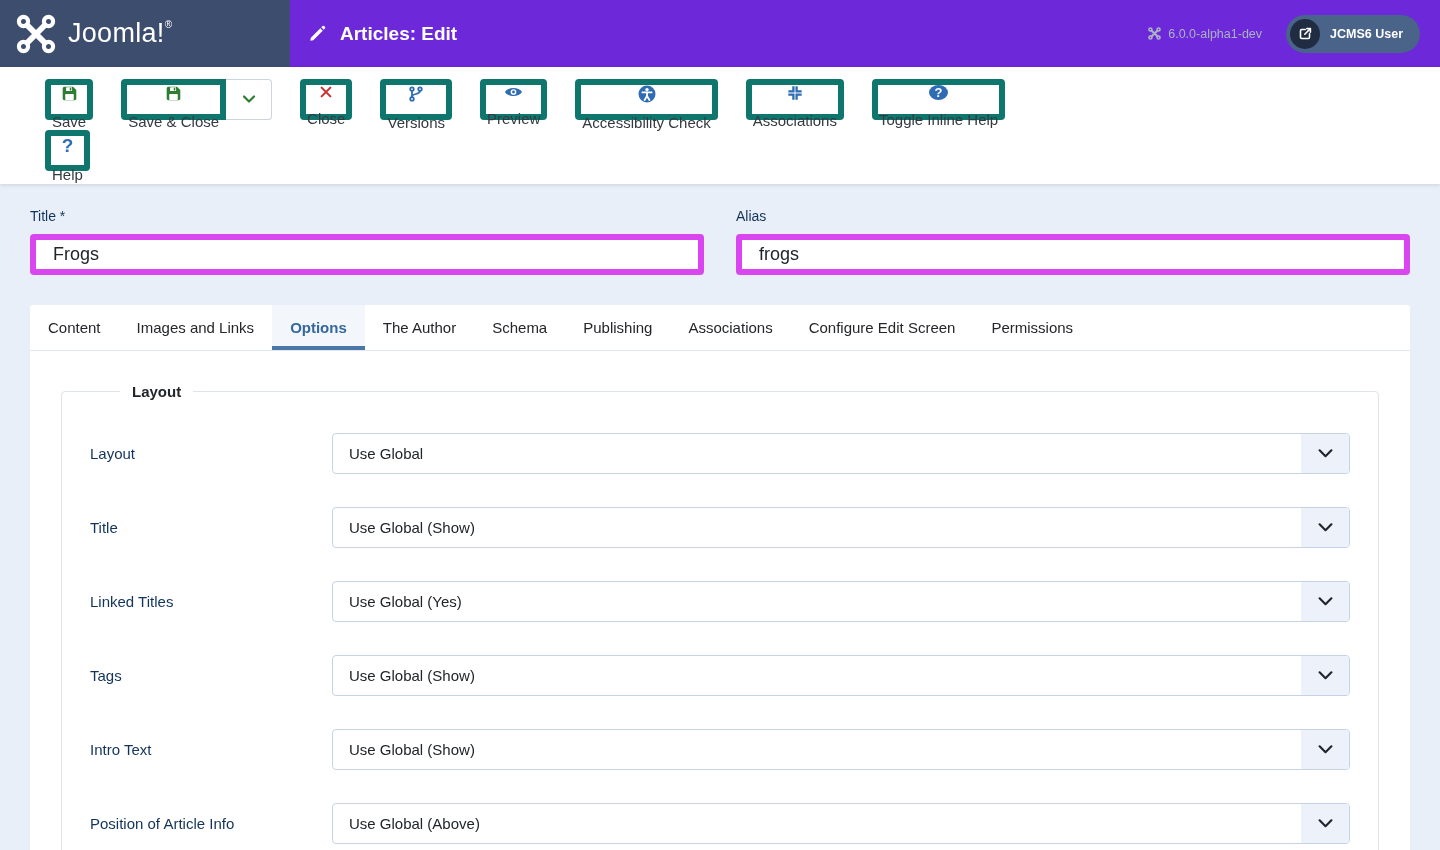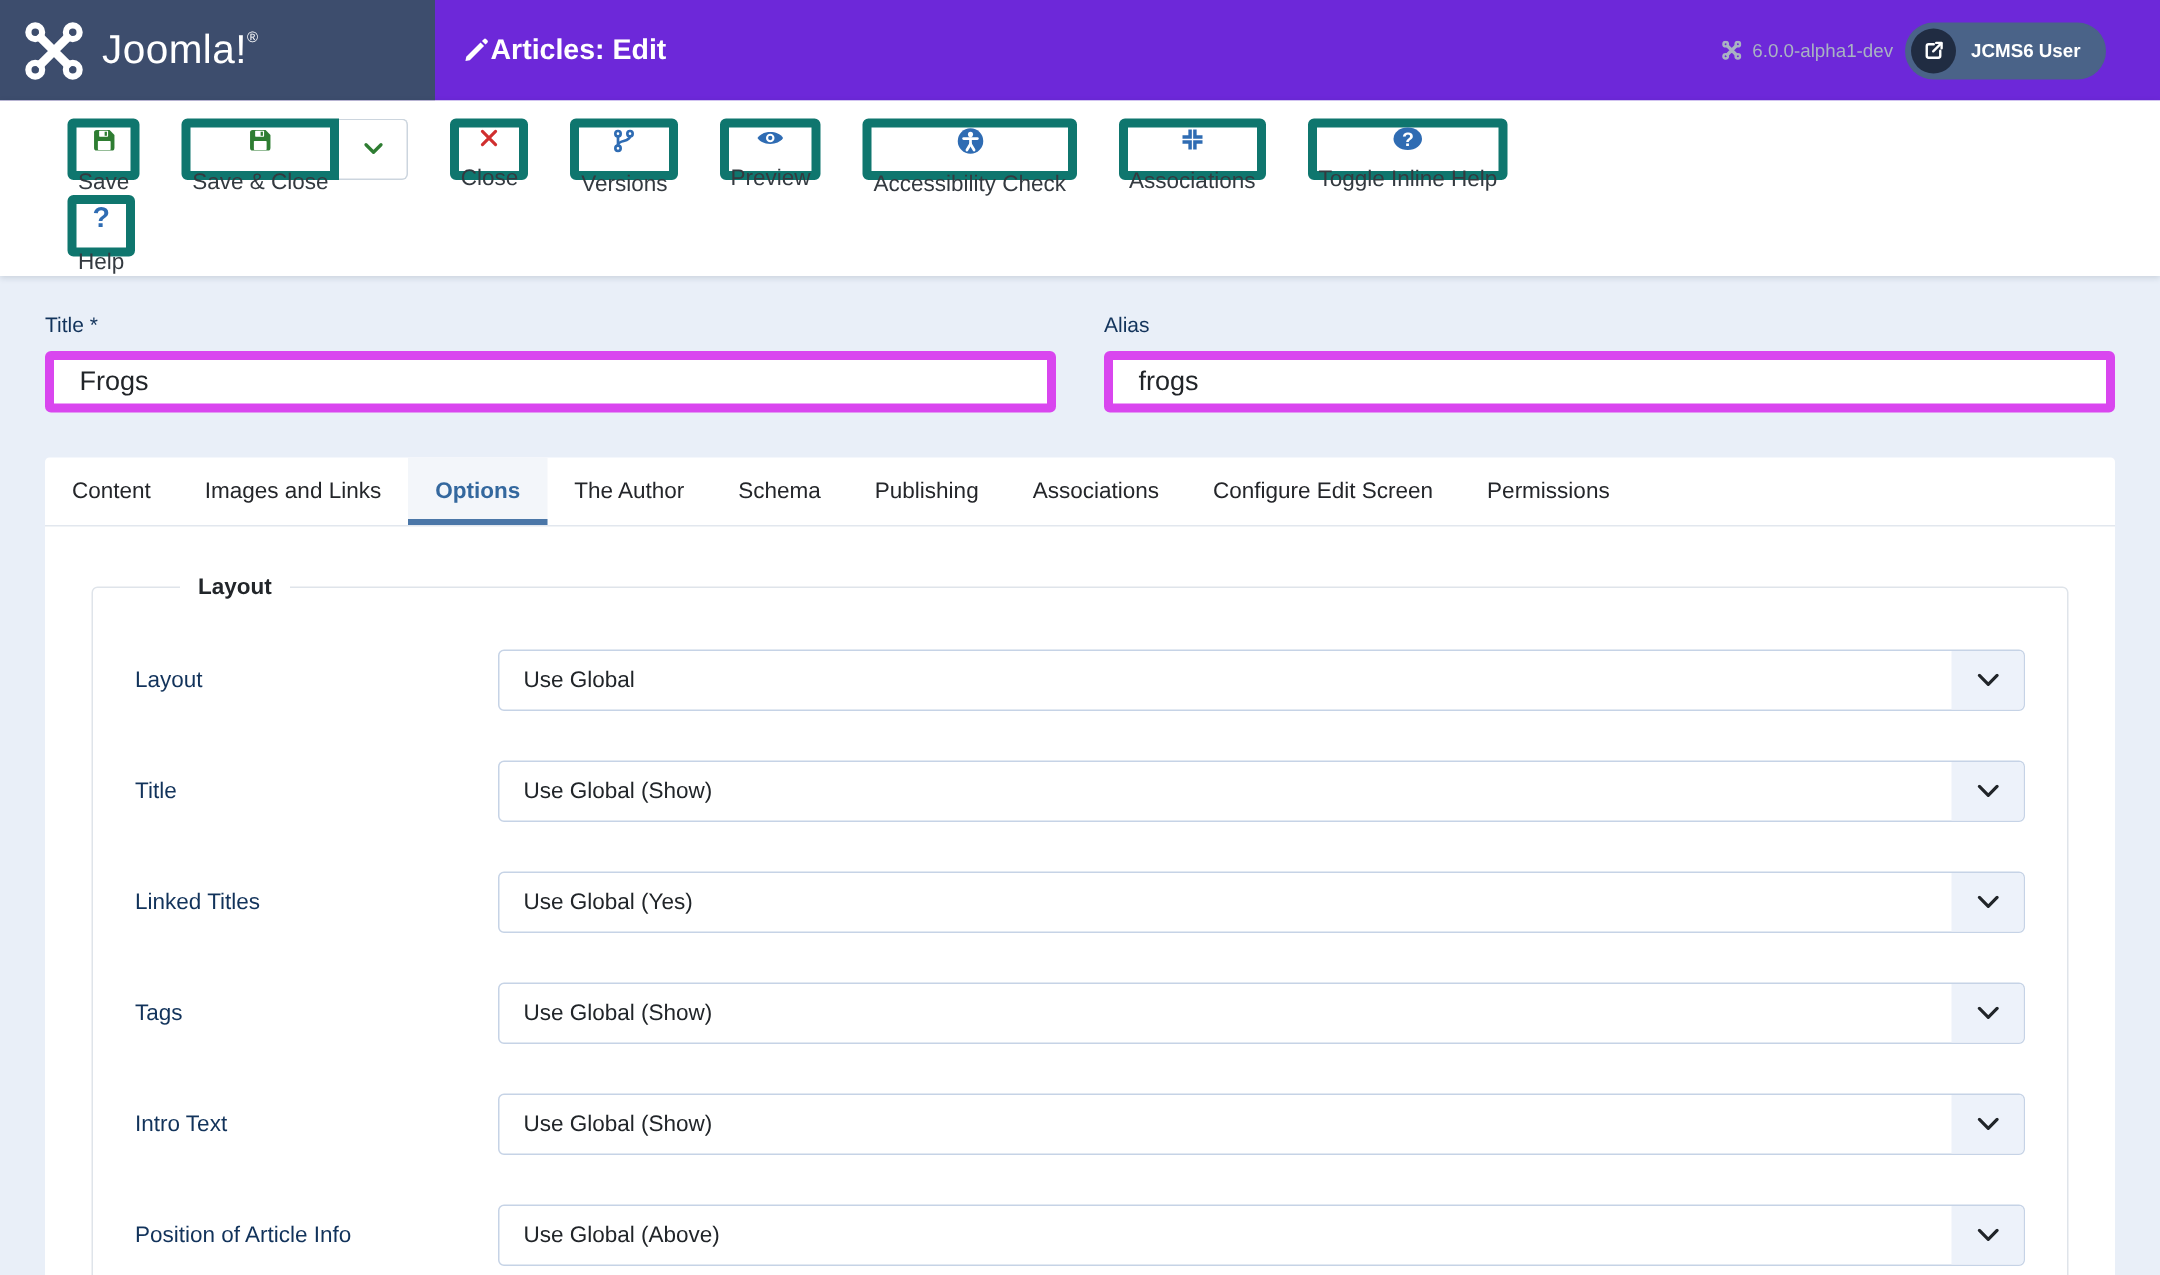--- a/index.html
+++ b/index.html
@@ -5,22 +5,22 @@
   * { margin:0; padding:0; box-sizing:border-box; }
   html,body { width:1440px; height:850px; overflow:hidden; }
   body { font-family:"Liberation Sans", sans-serif; background:#e9eff8; }
   button { font-family:"Liberation Sans", sans-serif; }
 
   
   .topbar { height:67px; background:#6d28d9; display:flex; align-items:center; }
   .brand { width:290px; height:100%; background:#3d4d6d; display:flex; align-items:center; padding-left:16px; gap:12px; }
   .brand-text { color:#fff; font-size:27px; font-weight:400; letter-spacing:.3px; }
   .brand-reg { color:#fff; font-size:10px; vertical-align:14px; }
-  .page-heading { display:flex; align-items:center; margin-left:18px; color:#fff; font-size:19px; font-weight:700; }
-  .header-right { margin-left:auto; display:flex; align-items:center; gap:8px; padding-right:36px; }
+  .page-heading { display:flex; align-items:center; gap:13px; margin-left:18px; color:#fff; font-size:19px; font-weight:700; }
+  .header-right { margin-left:auto; display:flex; align-items:center; gap:24px; padding-right:20px; }
   .version { display:flex; align-items:center; gap:7px; color:#a9b3c2; font-size:12.5px; }
   .user-pill { height:38px; border-radius:19px; background:#4a6388; border:none; display:flex; align-items:center; padding:0 17px 0 4px; gap:10px; cursor:pointer; }
   .user-pill .circ { width:30px; height:30px; border-radius:50%; background:#202c42; display:flex; align-items:center; justify-content:center; }
   .user-pill .lbl { color:#fff; font-size:12.5px; font-weight:700; }
 
   
   .toolbar { background:#fff; padding:12px 48px 13px 45px; box-shadow:0 1px 4px rgba(30,45,70,.15); position:relative; z-index:2; }
   .btn-row { display:flex; align-items:center; }
   .btn-row + .btn-row { margin-top:10px; }
   .btn { height:41px; background:#fff; border:6px solid #0f766e; border-radius:4px; display:inline-flex; align-items:center; gap:11px; padding:0 1px; font-size:15px; color:#343a40; cursor:pointer; white-space:nowrap;flex-direction:column; }

